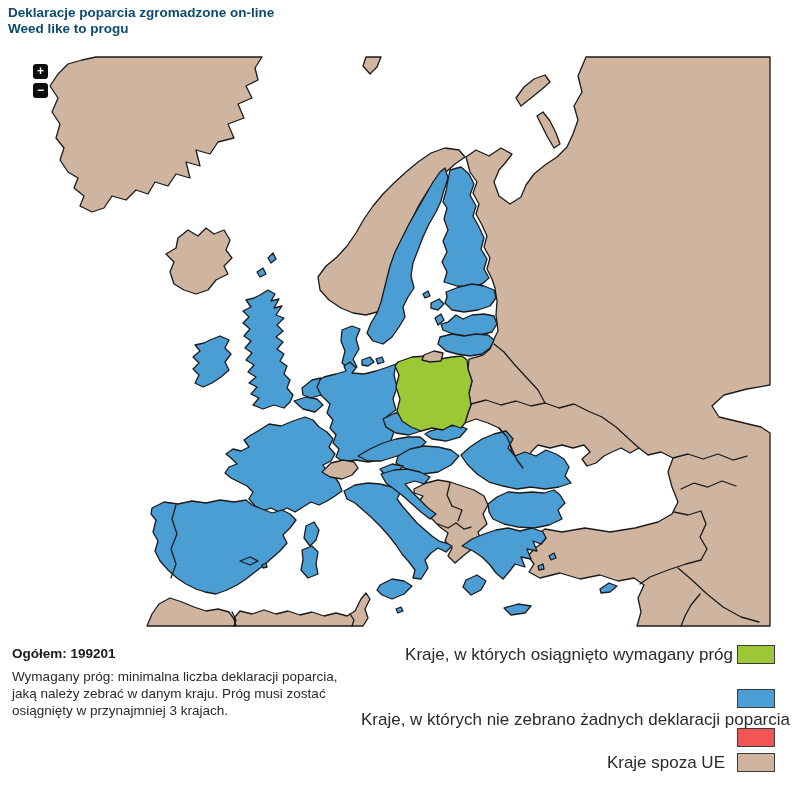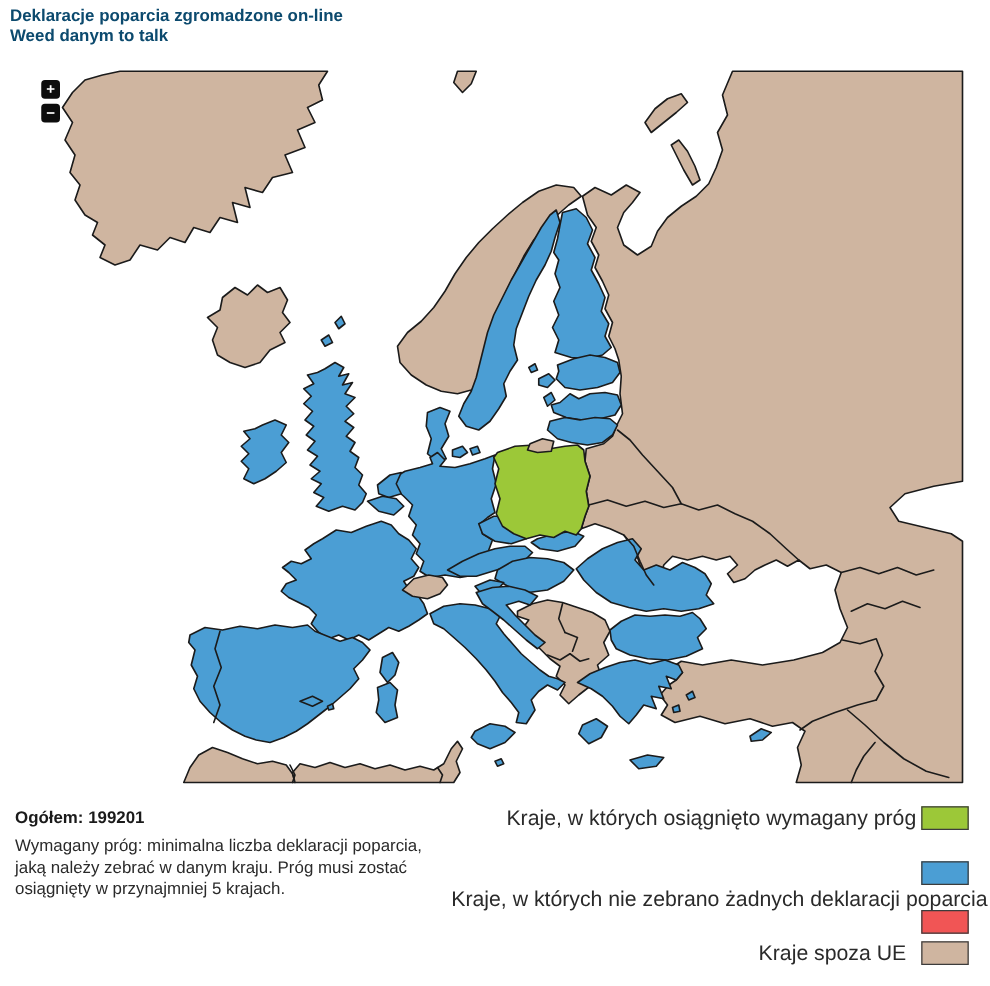--- a/index.html
+++ b/index.html
@@ -30,21 +30,21 @@
   .lbl3{top:712px;right:2px;text-align:right;}  .sw3{top:728px;right:17px;}
   .lbl4{top:755px;right:67px;} .sw4{top:753px;right:17px;}
 </style>
 </head>
 <body>
 
 <div class="page">
 
   <div class="title">
     <div>Deklaracje poparcia zgromadzone on-line</div>
-    <div>Weed danym to talk</div>
+    <div>Weed like to progu</div>
   </div>
 
   <div class="map-wrap">
     <svg width="792" height="575" viewBox="0 55 792 575">
 
       <path class="cty noneu" d="M96,57 L262,57 L255,68 L258,80 L246,86 L252,98 L238,104 L244,118 L228,124 L234,138 L218,142 L210,154 L196,150 L200,166 L186,162 L190,178 L176,174 L168,186 L155,182 L148,194 L136,190 L126,200 L112,196 L104,208 L92,212 L80,206 L84,196 L74,188 L78,178 L68,172 L60,160 L64,148 L56,138 L60,124 L52,112 L58,98 L50,86 L58,74 L68,64 L82,60 Z"></path>
       <path class="cty noneu" d="M178,238 L188,230 L198,236 L206,228 L214,234 L224,230 L230,240 L226,250 L232,258 L224,266 L228,274 L216,280 L208,290 L196,294 L184,290 L174,284 L170,272 L174,262 L166,254 L176,248 Z"></path>
       <path class="cty noneu" d="M366,57 L381,57 L377,67 L370,74 L363,66 Z"></path>
       <path class="cty noneu" d="M516,98 L524,87 L534,79 L545,75 L550,82 L541,90 L531,98 L521,106 Z"></path>
       <path class="cty noneu" d="M543,112 L550,121 L556,133 L560,144 L554,148 L547,136 L541,124 L537,116 Z"></path>
@@ -126,21 +126,21 @@
       <button class="zbtn">+</button>
       <button class="zbtn">−</button>
     </div>
   </div>
 
   <div class="total">
     <span>Ogółem:</span>
     <span>199201</span>
   </div>
 
-  <div class="desc">Wymagany próg: minimalna liczba deklaracji poparcia, jaką należy zebrać w danym kraju. Próg musi zostać osiągnięty w przynajmniej 5 krajach.</div>
+  <div class="desc">Wymagany próg: minimalna liczba deklaracji poparcia, jaką należy zebrać w danym kraju. Próg musi zostać osiągnięty w przynajmniej 3 krajach.</div>
 
   <div class="lg-label lbl1">Kraje, w których osiągnięto wymagany próg</div>
   <div class="lg-swatch sw1" style="background: rgb(156, 200, 56);"></div>
 
   <div class="lg-swatch sw2" style="background: rgb(75, 158, 212);"></div>
 
   <div class="lg-label lbl3">Kraje, w których nie zebrano żadnych deklaracji poparcia</div>
   <div class="lg-swatch sw3" style="background: rgb(241, 85, 85);"></div>
 
   <div class="lg-label lbl4">Kraje spoza UE</div>

